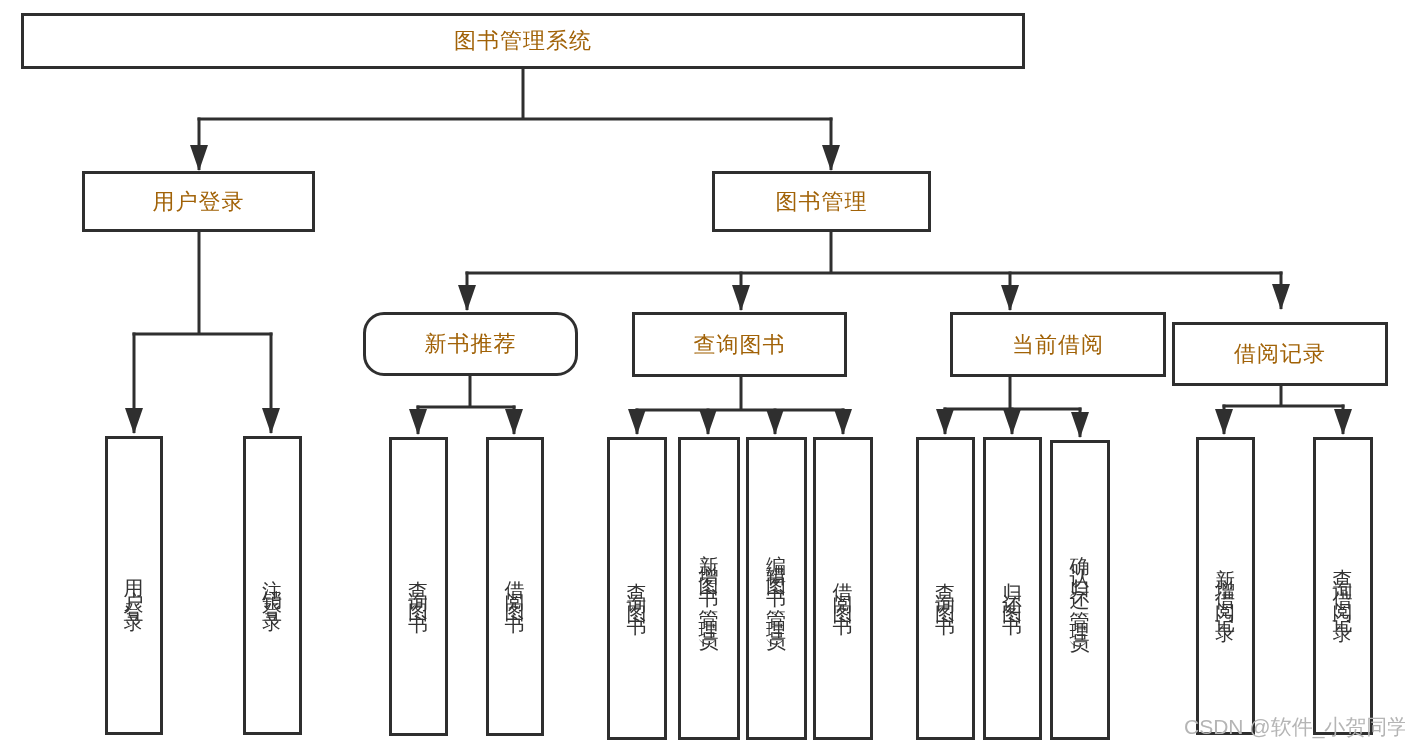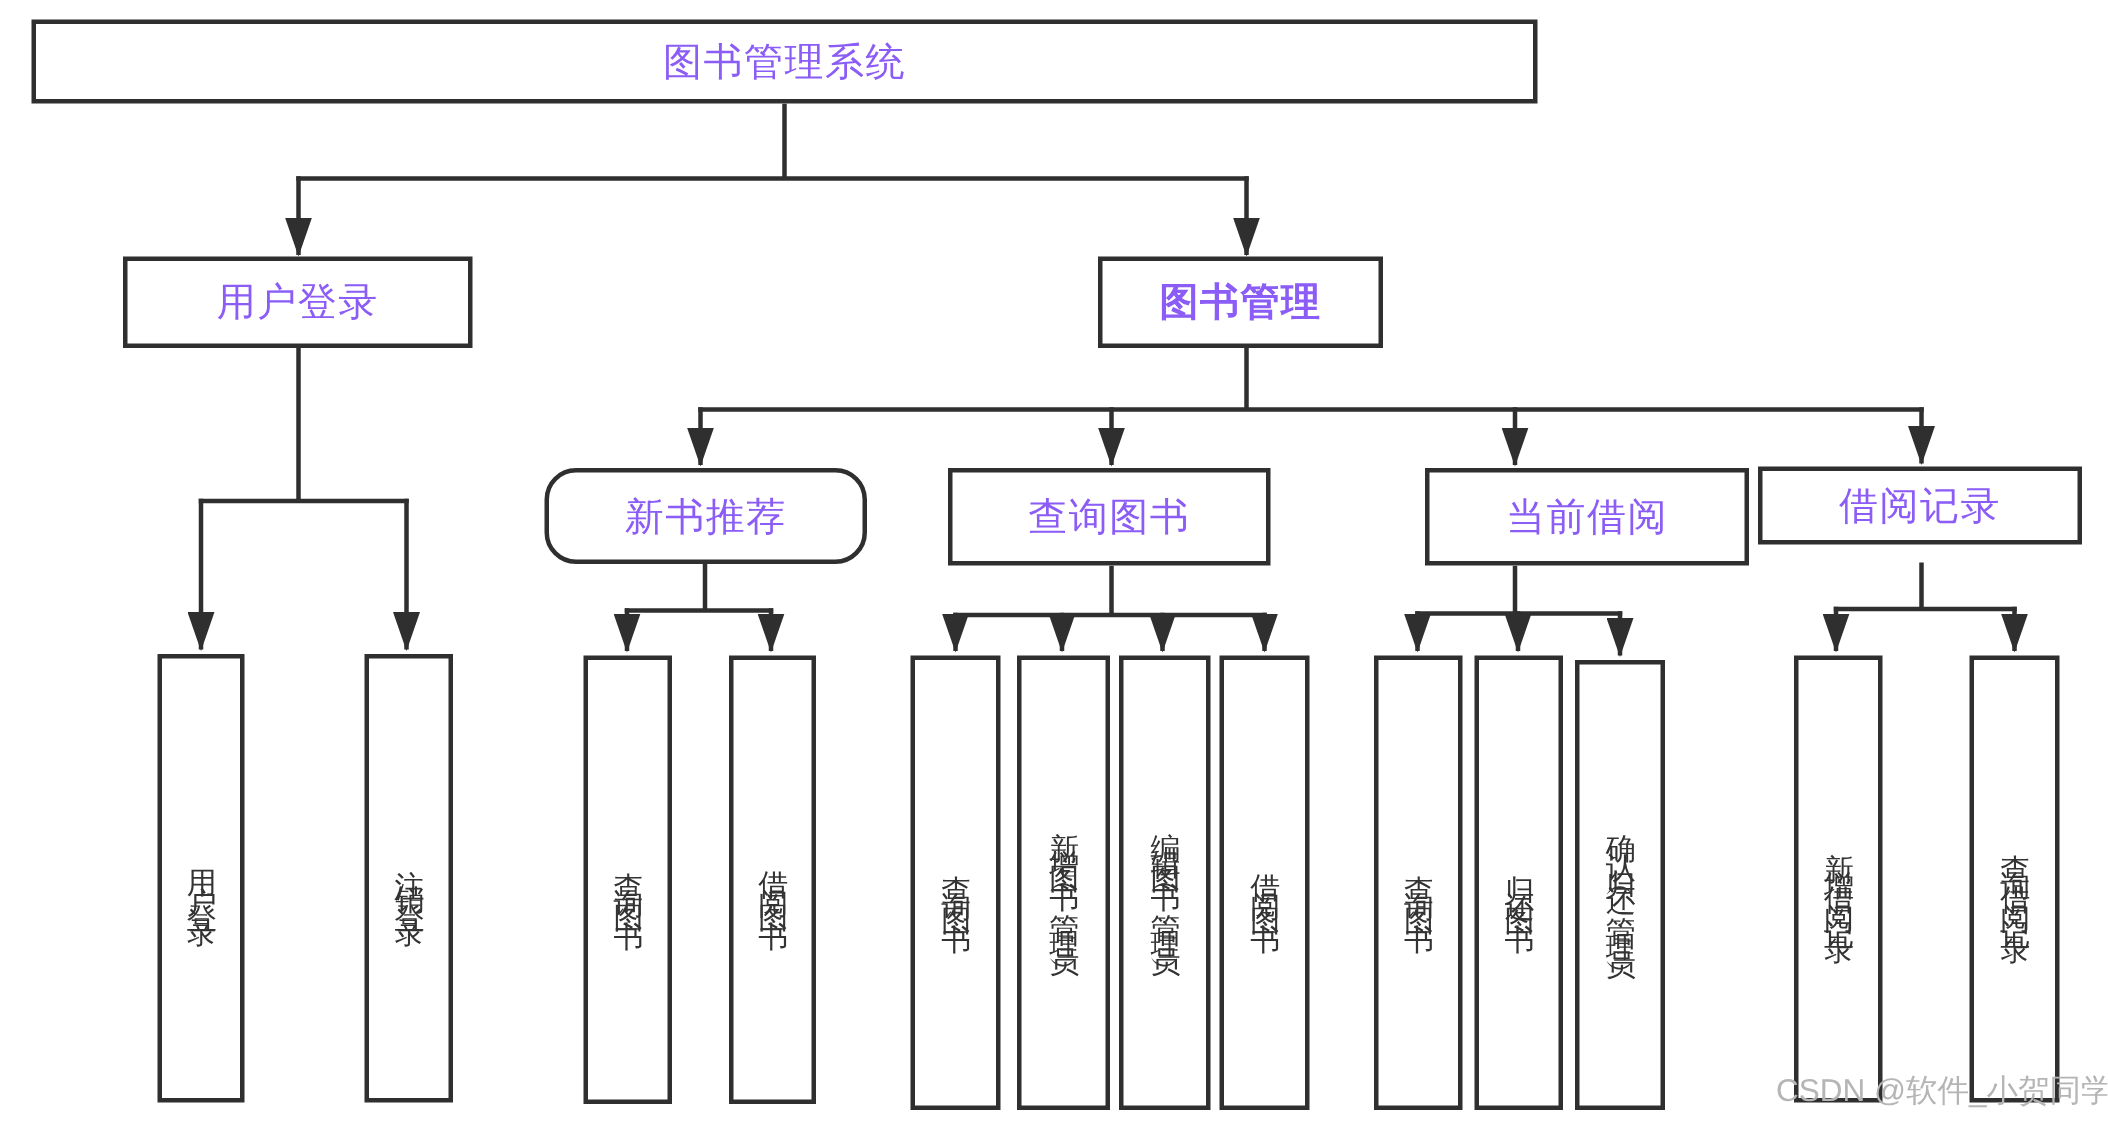--- a/index.html
+++ b/index.html
@@ -25,22 +25,22 @@
     position: absolute;
     box-sizing: border-box;
     background: #ffffff;
     border: 3px solid #2f2f2f;
     display: flex;
     align-items: center;
     justify-content: center;
     z-index: 2;
   }
   .node .hlabel {
-    font-size: 26px;
-    color: #8b5cf6;
+    font-size: 22px;
+    color: #a16207;
     letter-spacing: 1px;
     white-space: nowrap;
   }
   .leaf {
     position: absolute;
     box-sizing: border-box;
     background: #ffffff;
     border: 3px solid #2f2f2f;
     display: flex;
     align-items: center;
@@ -121,34 +121,34 @@
     </g>
   </svg>
 
   <div class="node" style="left:21px; top:13px; width:1004px; height:56px;">
     <span class="hlabel">图书管理系统</span>
   </div>
 
   <div class="node" style="left:82px; top:171px; width:233px; height:61px;">
     <span class="hlabel">用户登录</span>
   </div>
-  <div class="node" style="left:732px; top:171px; width:190px; height:61px;font-weight:bold;">
+  <div class="node" style="left:712px; top:171px; width:219px; height:61px;">
     <span class="hlabel">图书管理</span>
   </div>
 
   <div class="node" style="left:363px; top:312px; width:215px; height:64px;border-radius:21px;">
     <span class="hlabel">新书推荐</span>
   </div>
   <div class="node" style="left:632px; top:312px; width:215px; height:65px;">
     <span class="hlabel">查询图书</span>
   </div>
   <div class="node" style="left:902px; top:312px; width:216px; height:65px;margin-left:48px;">
     <span class="hlabel">当前借阅</span>
   </div>
-  <div class="node" style="left:1172px; top:311px; width:216px; height:52px;">
+  <div class="node" style="left:1172px; top:322px; width:216px; height:64px;">
     <span class="hlabel">借阅记录</span>
   </div>
 
   <div class="leaf" style="left:105px; top:436px; width:58px; height:299px;">
     <span class="vlabel">用户登录</span>
   </div>
   <div class="leaf" style="left:243px; top:436px; width:59px; height:299px;">
     <span class="vlabel">注销登录</span>
   </div>
 

